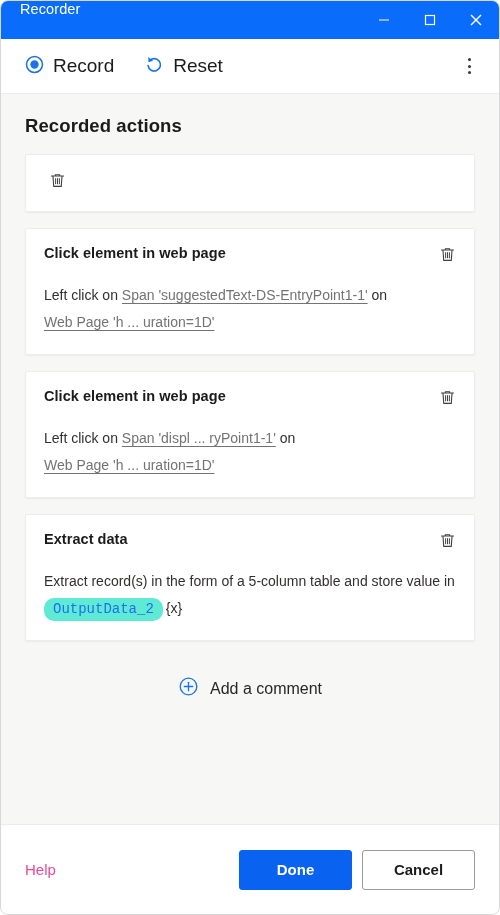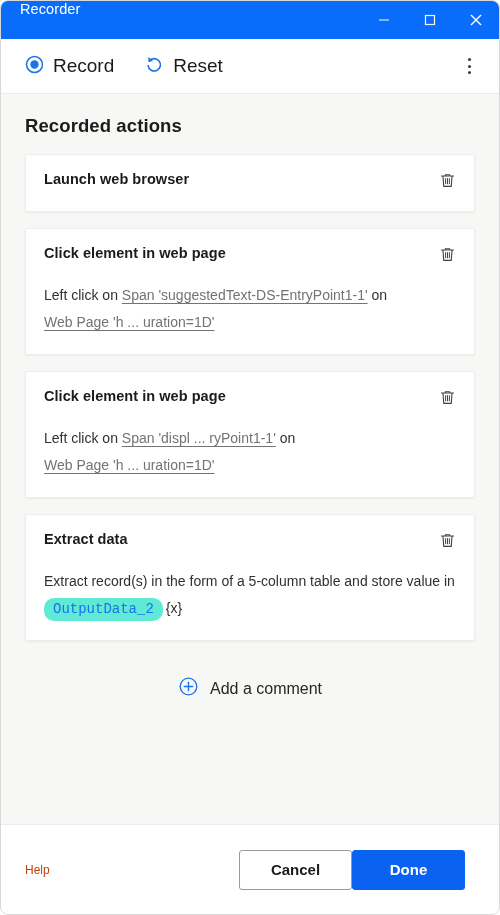--- a/index.html
+++ b/index.html
@@ -202,22 +202,22 @@
   #footer {
     flex: 0 0 90px;
     height: 90px;
     background: #ffffff;
     border-top: 1px solid #ececec;
     display: flex;
     align-items: center;
     padding: 0 24px;
   }
   #help-link {
-    font-size: 12px;
-    color: #c2410c;
+    font-size: 15px;
+    color: #ec4899;
     cursor: pointer;
     flex: 1 1 auto;
   }
   .btn {
     height: 40px;
     min-width: 113px;
     border-radius: 3px;
     font-size: 15px;
     font-weight: bold;
     display: flex;
@@ -293,21 +293,20 @@
         <i></i>
     </div>
   </div>
 
   <div id="content">
 
     <div id="section-heading">Recorded actions</div>
 
     <div class="card">
       <div class="card-head">
-        <div class="card-title">Launch web browser</div>
         <div class="delete-btn">
           <svg width="17" height="17" viewBox="0 0 18 18" aria-hidden="true">
             <path d="M2.6 4.2 H15.4" stroke="#3f3f3f" stroke-width="1.15" stroke-linecap="round"></path>
             <path d="M6.7 4.2 V2.9 H11.3 V4.2" fill="none" stroke="#3f3f3f" stroke-width="1.15" stroke-linejoin="round"></path>
             <path d="M4.2 4.2 L5.0 15.2 H13.0 L13.8 4.2" fill="none" stroke="#3f3f3f" stroke-width="1.15" stroke-linejoin="round"></path>
             <line x1="7" y1="6.6" x2="7" y2="12.9" stroke="#3f3f3f" stroke-width="1.05"></line>
             <line x1="9" y1="6.6" x2="9" y2="12.9" stroke="#3f3f3f" stroke-width="1.05"></line>
             <line x1="11" y1="6.6" x2="11" y2="12.9" stroke="#3f3f3f" stroke-width="1.05"></line>
           </svg>
         </div>
@@ -388,17 +387,17 @@
           <line x1="6.6" y1="11" x2="15.4" y2="11" stroke="#1a73e8" stroke-width="1.4" stroke-linecap="round"></line>
         </svg>
       </span>
       <span id="add-comment-label">Add a comment</span>
     </div>
 
   </div>
 
   <div id="footer">
     <span id="help-link">Help</span>
+    <div class="btn" id="done-button">Done</div>
     <div class="btn" id="cancel-button">Cancel</div>
-    <div class="btn" id="done-button">Done</div>
   </div>
 
 </div>
 
 </body></html>

